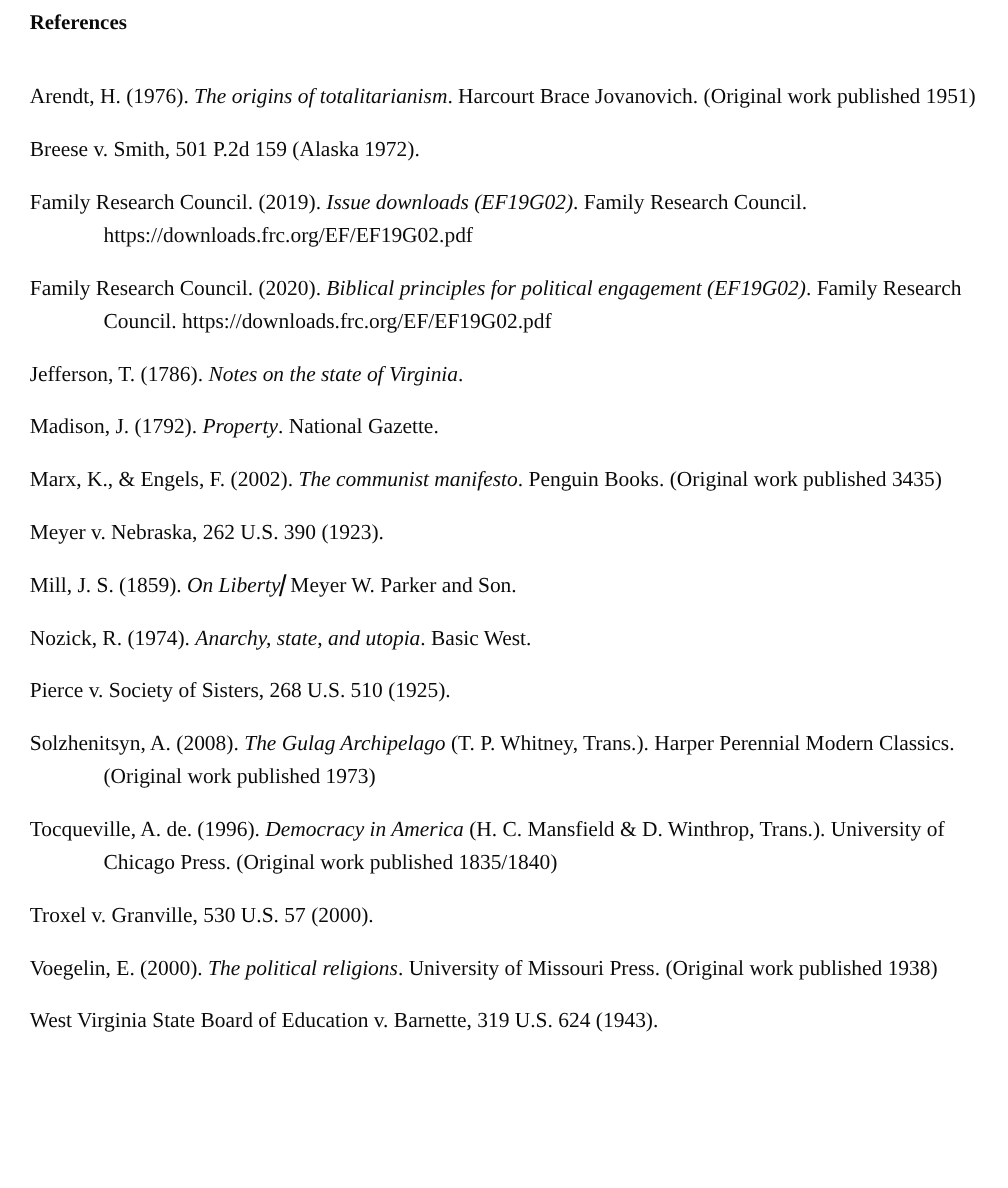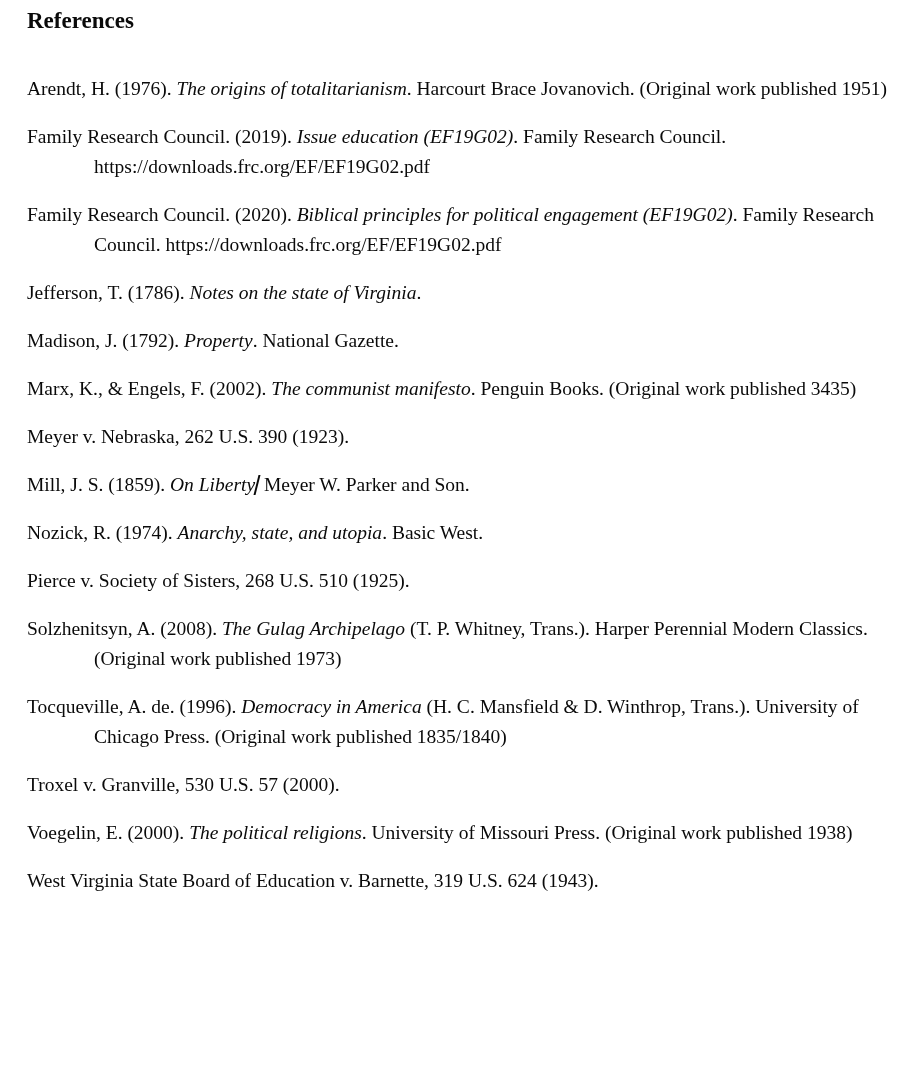--- a/index.html
+++ b/index.html
@@ -16,21 +16,21 @@
     -webkit-font-smoothing: antialiased;
   }
   .page {
     box-sizing: border-box;
     width: 916px;
     height: 1080px;
     padding: 6px 21px 0 27px;
     background: #ffffff;
   }
   .heading {
-    font-size: 23px;
+    font-size: 19px;
     line-height: 30px;
     font-weight: bold;
     margin: 0 0 38px 0;
   }
   .ref-list {
     margin: 0;
     padding: 0;
   }
   .ref-entry {
     font-size: 19.5px;
@@ -54,21 +54,22 @@
     margin: 0 1px 0 1px;
   }
 </style>
 </head>
 <body>
 
 <main class="page">
   <h1 class="heading">References</h1>
   <section class="ref-list" id="ref-list">
       <p class="ref-entry"><span>Arendt, H. (1976). </span><span class="italic">The origins of totalitarianism</span><span>. Harcourt Brace Jovanovich. (Original work published 1951)</span></p>
-      <p class="ref-entry"><span>Family Research Council. (2019). </span><span class="italic">Issue education (EF19G02)</span><span>. Family Research Council. https://downloads.frc.org/EF/EF19G02.pdf</span></p>
+      <p class="ref-entry"><span>Breese v. Smith, 501 P.2d 159 (Alaska 1972).</span></p>
+      <p class="ref-entry"><span>Family Research Council. (2019). </span><span class="italic">Issue downloads (EF19G02)</span><span>. Family Research Council. https://downloads.frc.org/EF/EF19G02.pdf</span></p>
       <p class="ref-entry"><span>Family Research Council. (2020). </span><span class="italic">Biblical principles for political engagement (EF19G02)</span><span>. Family Research Council. https://downloads.frc.org/EF/EF19G02.pdf</span></p>
       <p class="ref-entry"><span>Jefferson, T. (1786). </span><span class="italic">Notes on the state of Virginia</span><span>.</span></p>
       <p class="ref-entry"><span>Madison, J. (1792). </span><span class="italic">Property</span><span>. National Gazette.</span></p>
       <p class="ref-entry"><span>Marx, K., &amp; Engels, F. (2002). </span><span class="italic">The communist manifesto</span><span>. Penguin Books. (Original work published 3435)</span></p>
       <p class="ref-entry"><span>Meyer v. Nebraska, 262 U.S. 390 (1923).</span></p>
       <p class="ref-entry"><span>Mill, J. S. (1859). </span><span class="italic">On Liberty</span><span class="text-cursor"></span><span> Meyer W. Parker and Son.</span></p>
       <p class="ref-entry"><span>Nozick, R. (1974). </span><span class="italic">Anarchy, state, and utopia</span><span>. Basic West.</span></p>
       <p class="ref-entry"><span>Pierce v. Society of Sisters, 268 U.S. 510 (1925).</span></p>
       <p class="ref-entry"><span>Solzhenitsyn, A. (2008). </span><span class="italic">The Gulag Archipelago</span><span> (T. P. Whitney, Trans.). Harper Perennial Modern Classics. (Original work published 1973)</span></p>
       <p class="ref-entry"><span>Tocqueville, A. de. (1996). </span><span class="italic">Democracy in America</span><span> (H. C. Mansfield &amp; D. Winthrop, Trans.). University of Chicago Press. (Original work published 1835/1840)</span></p>

